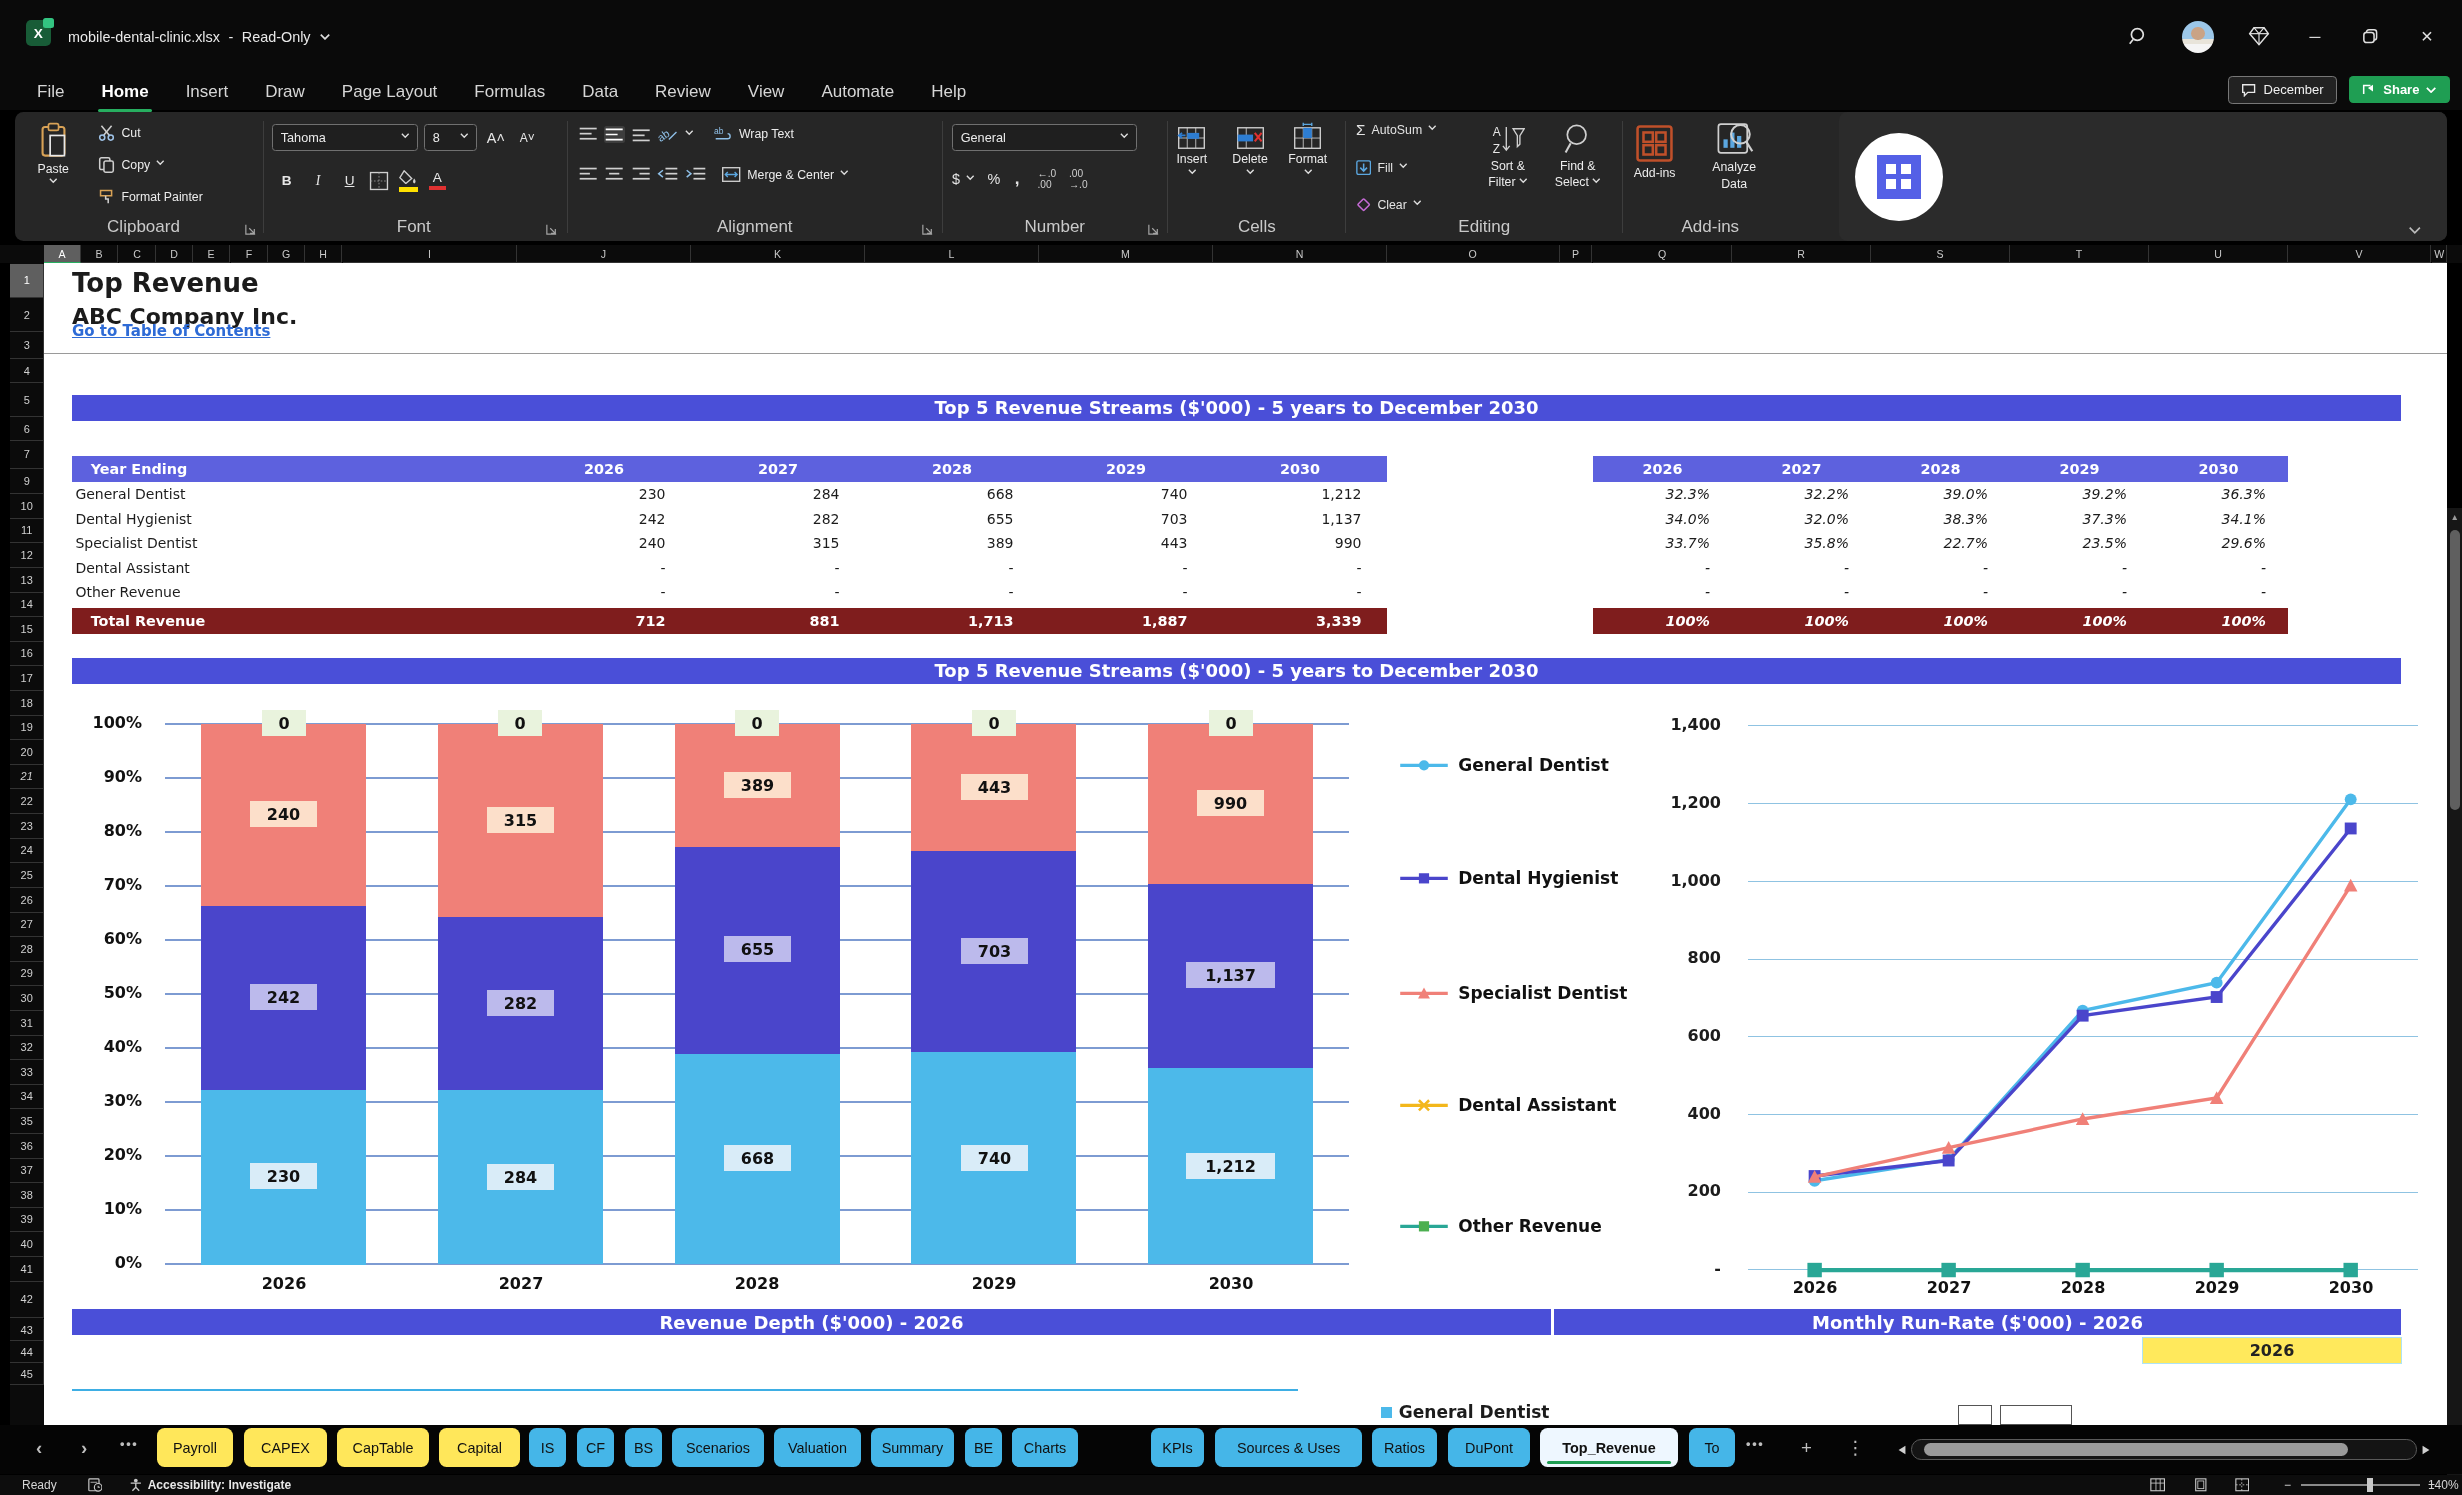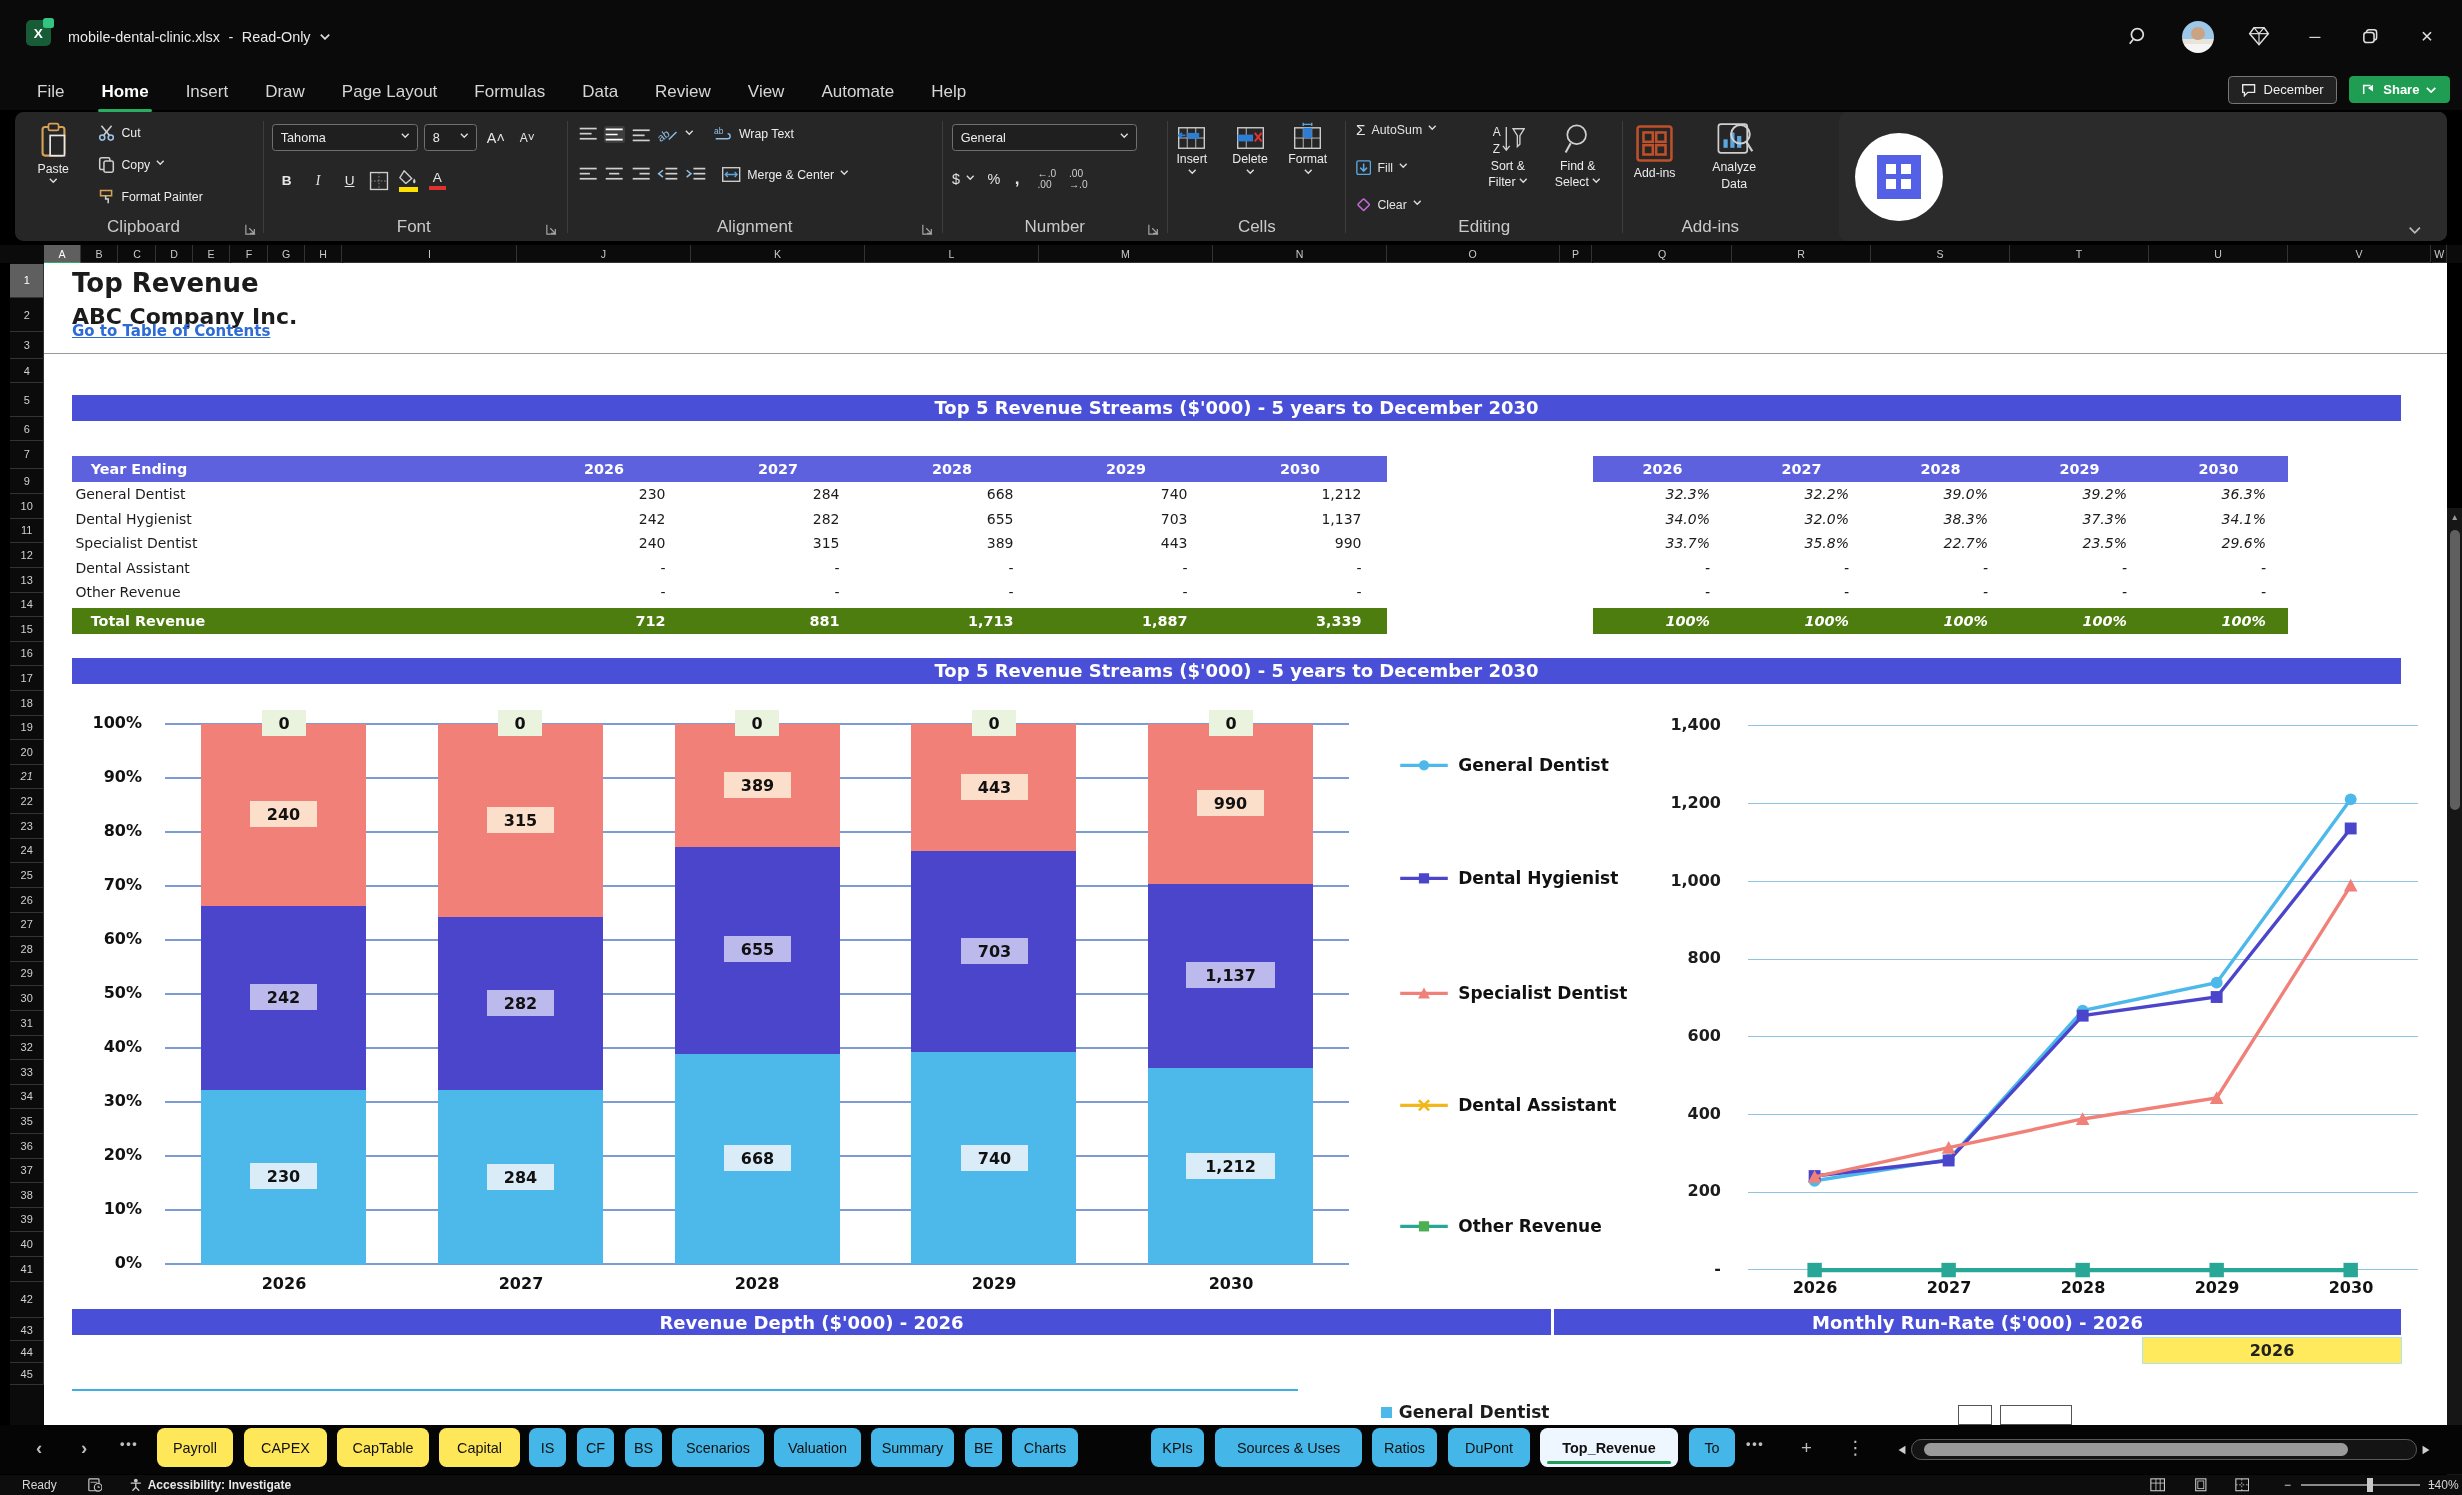--- a/index.html
+++ b/index.html
@@ -62,21 +62,21 @@
     border-bottom:0.8px solid #333;border-right:0.8px solid #333}
   .rowh.sel{background:#5f5f5f;color:#fff}
   #sheet-content{position:absolute;left:0;top:0;width:2462px;height:1162px;font-family:"DejaVu Sans",sans-serif;color:#1c1c1c}
   .freeze{position:absolute;left:44px;width:2403px;height:0.8px;background:#9a9a9a}
   .sheet-title{position:absolute;font-weight:bold;color:#1b1b1b}
   .toc{position:absolute;font-weight:bold;color:#2e6bd6;text-decoration:underline;font-size:15px}
   .banner{position:absolute;background:#4a4fd8;color:#fff;font-weight:bold;font-size:18px;display:flex;
     align-items:center;justify-content:center}
   .tcell{position:absolute;display:flex;align-items:center;font-size:14px}
   .thead{background:#5d61de;color:#fff;font-weight:bold;font-size:14.4px}
-  .ttotal{background:#4d7c0f;color:#fff;font-weight:bold;font-size:14.4px}
+  .ttotal{background:#7f1d1d;color:#fff;font-weight:bold;font-size:14.4px}
   .num{justify-content:flex-end;padding-right:25.5px}
   .pnum{justify-content:flex-end;padding-right:22px;font-style:italic}
   .cname{padding-left:3.4px}
   .cellc{justify-content:center}
   .gridline{position:absolute;height:1.7px;background:#7d9bd2}
   .lgridline{position:absolute;height:1.4px;background:#8fc3e2}
   .ytick{position:absolute;width:93px;text-align:right;font-weight:bold;font-size:16px;color:#111}
   .xtick{position:absolute;width:136px;text-align:center;font-weight:bold;font-size:16px;color:#111}
   .barseg{position:absolute}
   .chip{position:absolute;display:flex;align-items:center;justify-content:center;font-weight:bold;font-size:16px;color:#111}

